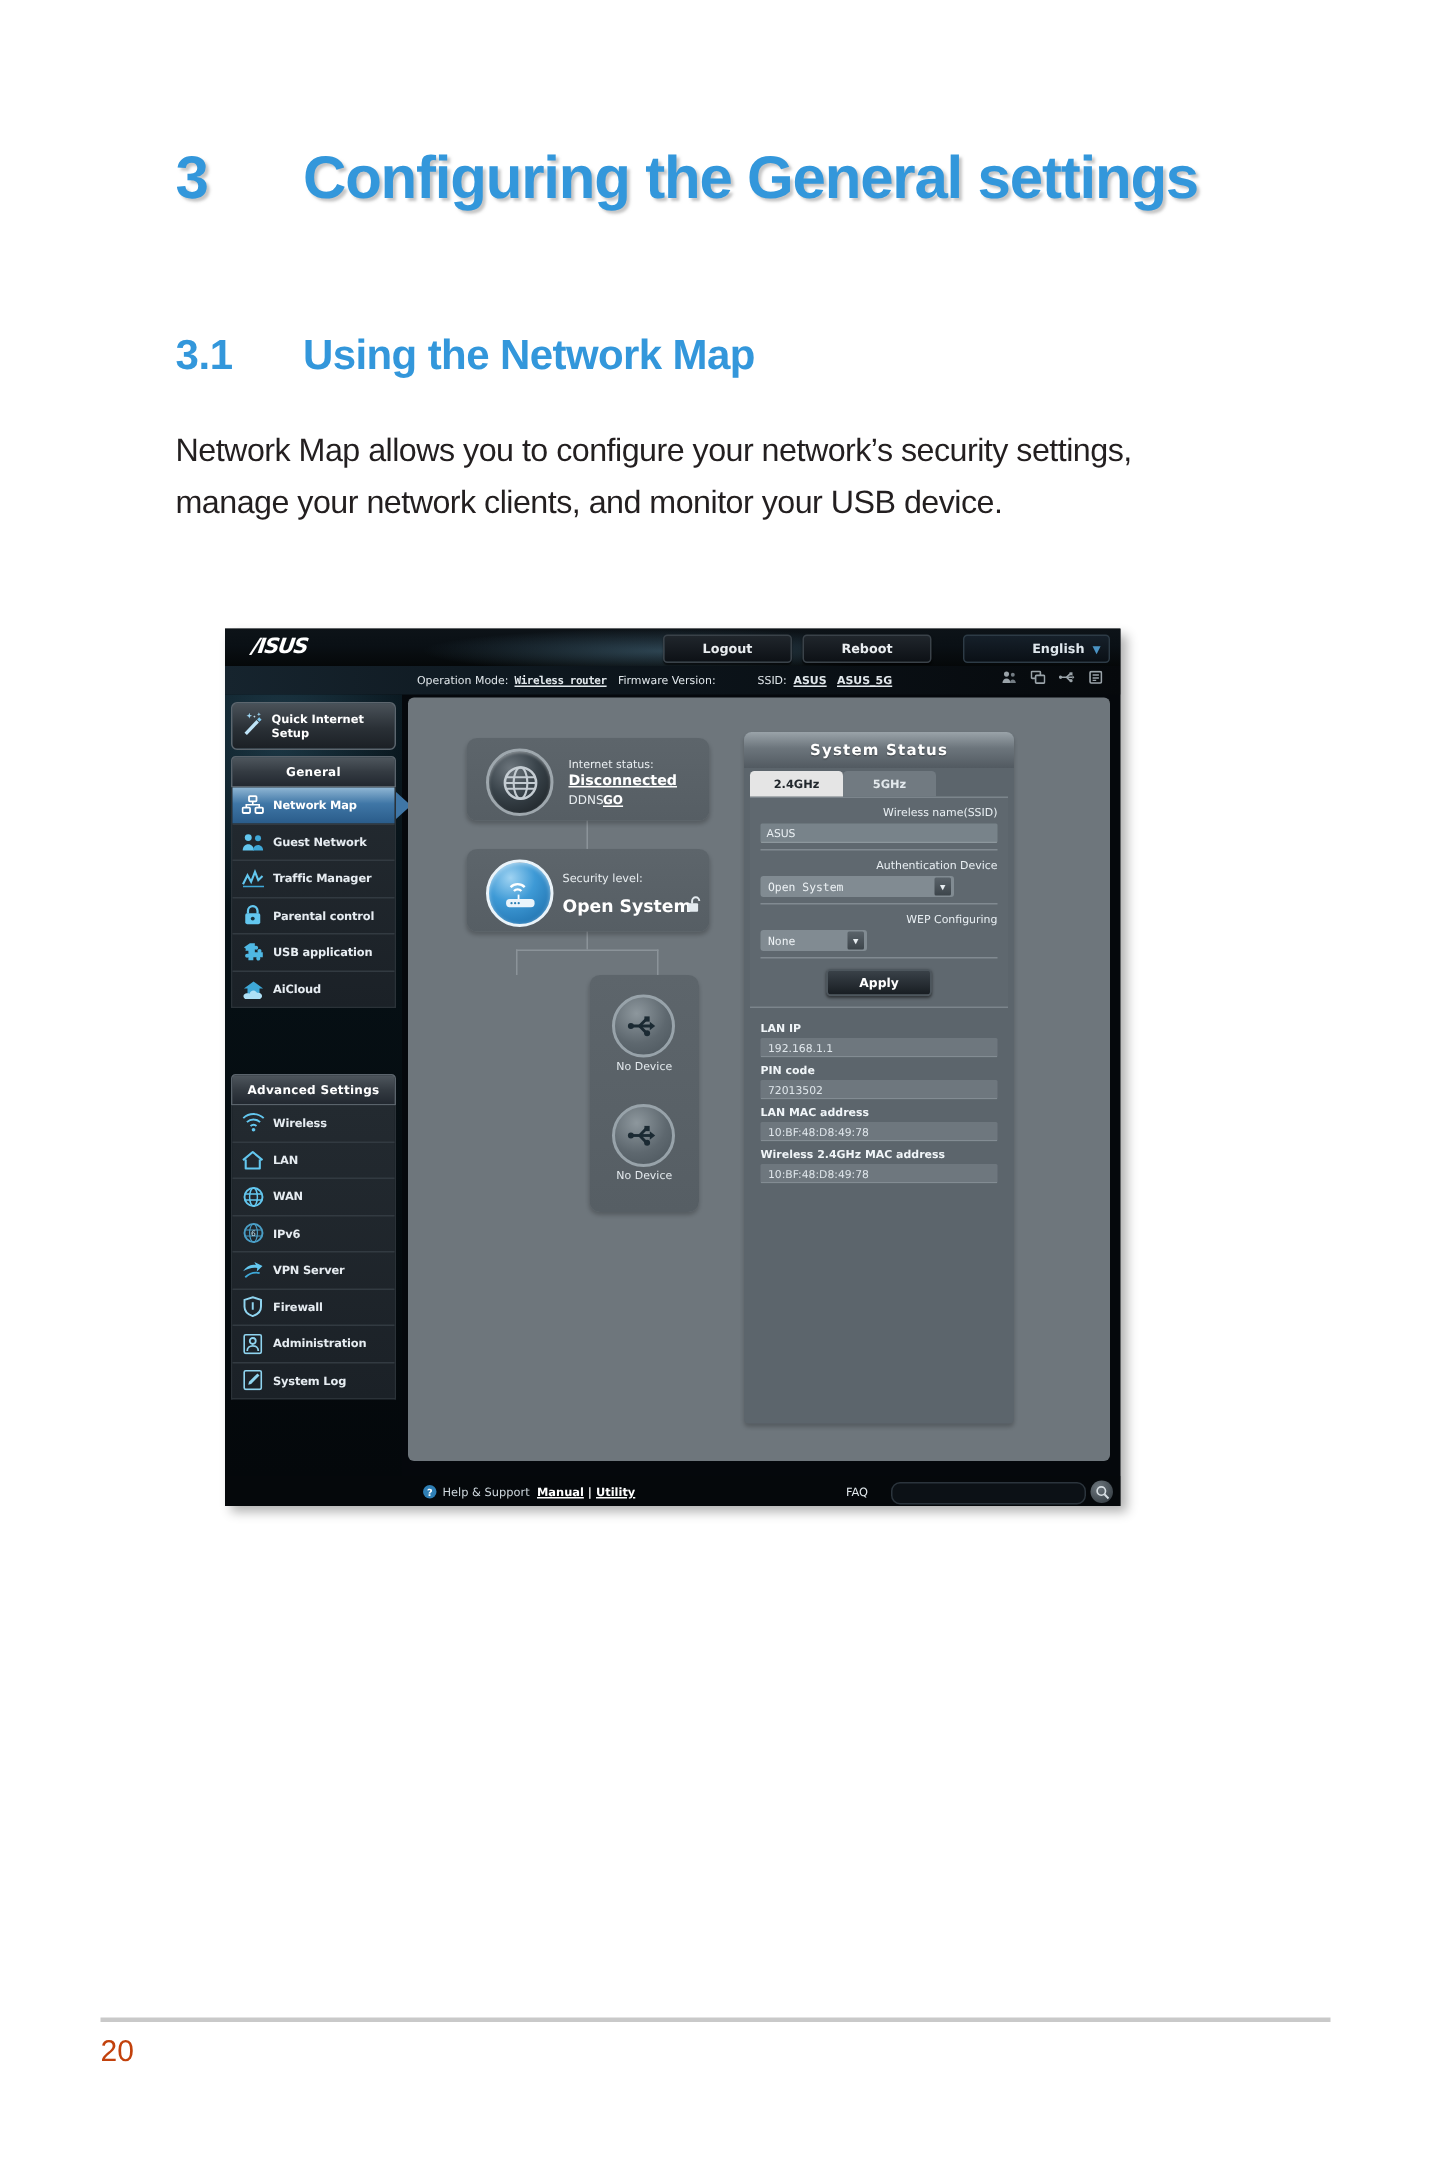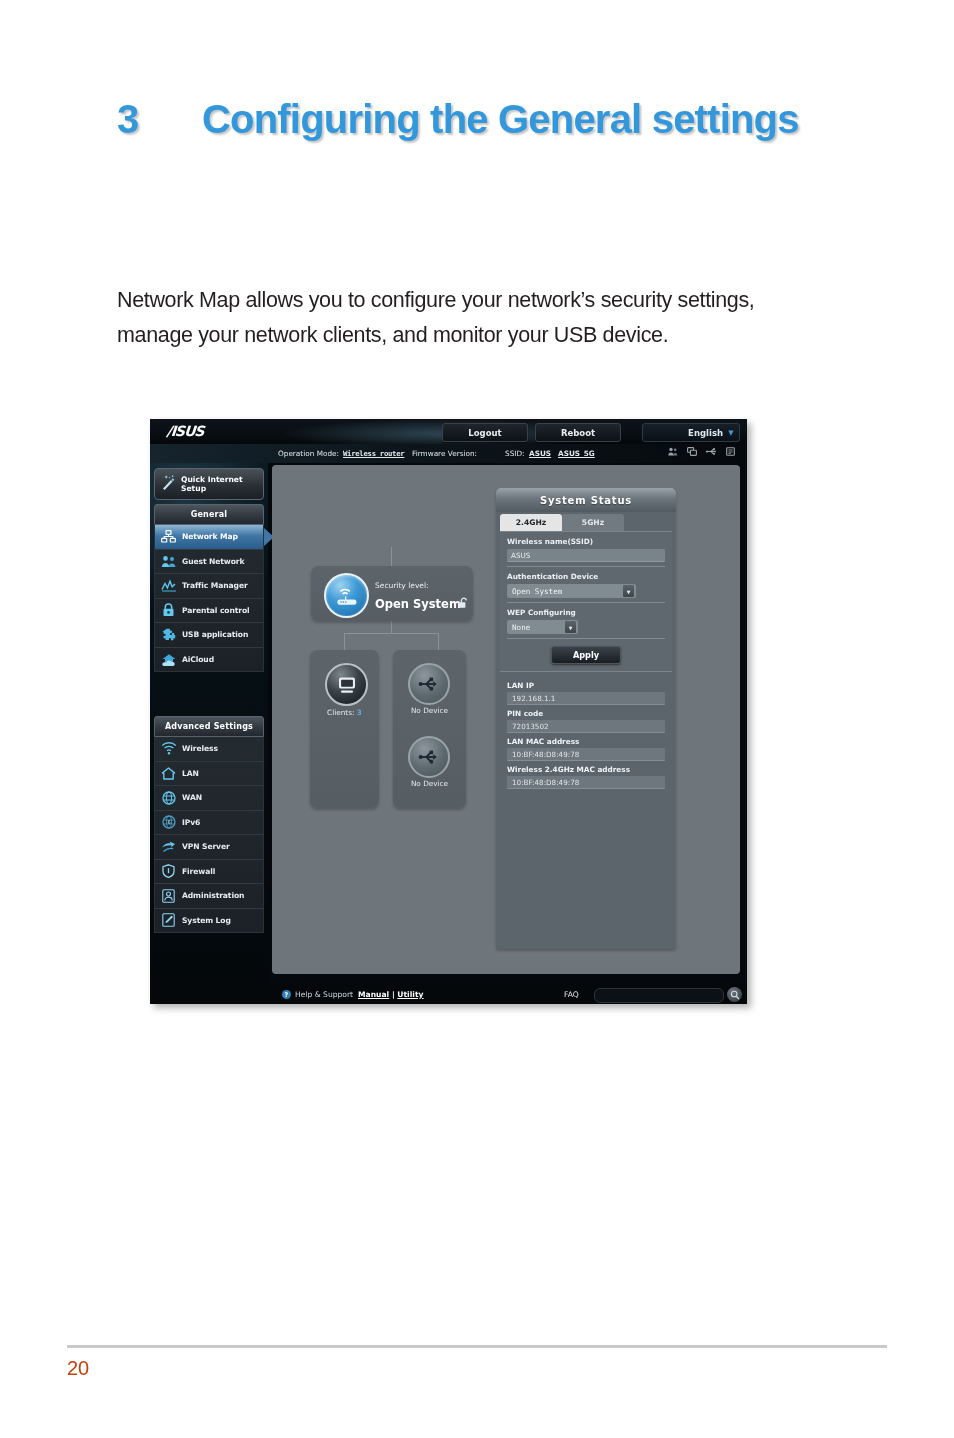--- a/index.html
+++ b/index.html
@@ -256,21 +256,21 @@
     width:62px; height:17px; display:flex; align-items:center; justify-content:center;
     font-size:7.6px; font-weight:bold; color:#e3e9ed;
     border-radius:3px 3px 0 0;
   }
   .tab.on { background:#e5e5e5; color:#21272c; }
   .tab.off { background:#717a81; }
   .panel {
     background:#5f686f; border-top:1px solid #7c858c;
     padding:5px 7px 7px 7px;
   }
-  .fl { color:#eaf0f4; font-size:7.3px; font-weight:bold; margin-bottom:3px; }
+  .fl { color:#eaf0f4; font-size:7.3px; font-weight:normal; margin-bottom:3px;text-align:right; }
   .fin {
     height:12px; background:#78838a; border:none; border-radius:1px;
     color:#e9eff3; font-size:7.2px; display:flex; align-items:center;
     padding-left:4px; margin-bottom:4px;
     border-bottom:1px solid #8d979d;
   }
   .sep { height:1px; background:#818a91; margin:4px 0 5px 0; }
   .fsel {
     height:14px; background:#818b92; border-radius:2px;
     display:flex; align-items:center; position:relative;
@@ -334,20 +334,26 @@
 
 <div class="doc">
 
   <div class="h1-wrap">
     <div class="h1-row">
       <span class="h1-num">3</span>
       <span class="h1-text">Configuring the General settings</span>
     </div>
   </div>
 
+  <div class="h2-wrap">
+    <div class="h2-row">
+      <span class="h2-num">3.1</span>
+      <span class="h2-text">Using the Network Map</span>
+    </div>
+  </div>
 
   <div class="body-par">Network Map allows you to configure your network’s security settings, manage your network clients, and monitor your USB device.</div>
 
   <div class="shot">
 
     <div class="ui-top">
       <div class="asus-logo">/ISUS</div>
       <div class="btn-top" id="btn-logout">Logout</div>
       <div class="btn-top" id="btn-reboot">Reboot</div>
       <div class="lang-sel">
@@ -573,20 +579,33 @@
 
     <div class="ui-main">
       <div class="canvas">
 
         <div class="connector" style="left:119px; top:82px; width:1px; height:19px;"></div>
         <div class="connector" style="left:119px; top:156px; width:1px; height:12px;"></div>
         <div class="connector" style="left:72px; top:168px; width:95px; height:1px;"></div>
         <div class="connector" style="left:72px; top:168px; width:1px; height:17px;"></div>
         <div class="connector" style="left:166px; top:168px; width:1px; height:17px;"></div>
 
+        <div class="card" id="card-internet">
+          <div class="circ circ-globe">
+            <svg width="24" height="24" viewBox="0 0 24 24">
+              <circle cx="12" cy="12" r="10.4" fill="none" stroke="#c4ccd2" stroke-width="1.7"></circle>
+              <ellipse cx="12" cy="12" rx="4.6" ry="10.4" fill="none" stroke="#c4ccd2" stroke-width="1.4"></ellipse>
+              <path d="M2 8.2h20M2 15.8h20M1.6 12h20.8" stroke="#c4ccd2" stroke-width="1.4"></path>
+            </svg>
+          </div>
+          <div class="card-txt lbl-inet">Internet status:</div>
+          <div class="card-txt val-inet">Disconnected</div>
+          <div class="card-txt lbl-ddns">DDNS:</div>
+          <div class="card-txt val-ddns">GO</div>
+        </div>
 
         <div class="card" id="card-security">
           <div class="circ circ-router">
             <svg width="26" height="24" viewBox="0 0 26 24">
               <path d="M6.4 7.4a6.6 6.6 0 019.4 0" fill="none" stroke="#ffffff" stroke-width="1.6"></path>
               <path d="M8.6 10a3.6 3.6 0 015 0" fill="none" stroke="#ffffff" stroke-width="1.6"></path>
               <path d="M11.1 12.4h1.2v4h-1.2z" fill="#ffffff"></path>
               <rect x="3.4" y="15.4" width="19" height="5.4" rx="2.4" fill="#eaf4fb"></rect>
               <circle cx="7" cy="18.1" r="0.75" fill="#2b7fb5"></circle>
               <circle cx="9.4" cy="18.1" r="0.75" fill="#2b7fb5"></circle>
@@ -596,33 +615,20 @@
           <div class="card-txt lbl-sec">Security level:</div>
           <div class="card-txt val-sec">Open System</div>
           <span class="lock-ic">
             <svg width="11" height="13" viewBox="0 0 11 13">
               <path d="M3.4 5.4V3.6a2.4 2.4 0 014.8 0" fill="none" stroke="#e3eaef" stroke-width="1.3"></path>
               <rect x="0.8" y="5.2" width="6.6" height="5.6" rx="0.7" fill="#e3eaef"></rect>
             </svg>
           </span>
         </div>
 
-        <div class="card" id="card-clients">
-          <div class="circ circ-client">
-            <svg width="22" height="20" viewBox="0 0 22 20">
-              <rect x="3" y="2.6" width="16" height="11" rx="1.8" fill="#e9eef2"></rect>
-              <rect x="5.1" y="4.7" width="11.8" height="7" rx="0.6" fill="#2b3238"></rect>
-              <rect x="5" y="15.4" width="12" height="2.4" rx="1.1" fill="#e9eef2"></rect>
-            </svg>
-          </div>
-          <div class="cap" id="cap-clients">
-            <span>Clients:</span>
-            <span class="n">3</span>
-          </div>
-        </div>
 
         <div class="card" id="card-usb">
           <div class="circ circ-usb" id="circ-usb-1">
             <svg width="22" height="18" viewBox="0 0 22 18">
               <path d="M2.6 9h13" stroke="#1b2a33" stroke-width="1.9"></path>
               <circle cx="2.6" cy="9" r="2" fill="#1b2a33"></circle>
               <path d="M8.4 9L12.6 4.6M8.4 9l4.2 4.4" stroke="#1b2a33" stroke-width="1.9" fill="none"></path>
               <rect x="11.6" y="2.6" width="3.5" height="3.5" fill="#1b2a33"></rect>
               <circle cx="13.4" cy="13.8" r="2" fill="#1b2a33"></circle>
               <path d="M15.2 6.2l3.6 2.8-3.6 2.8z" fill="#1b2a33"></path>

